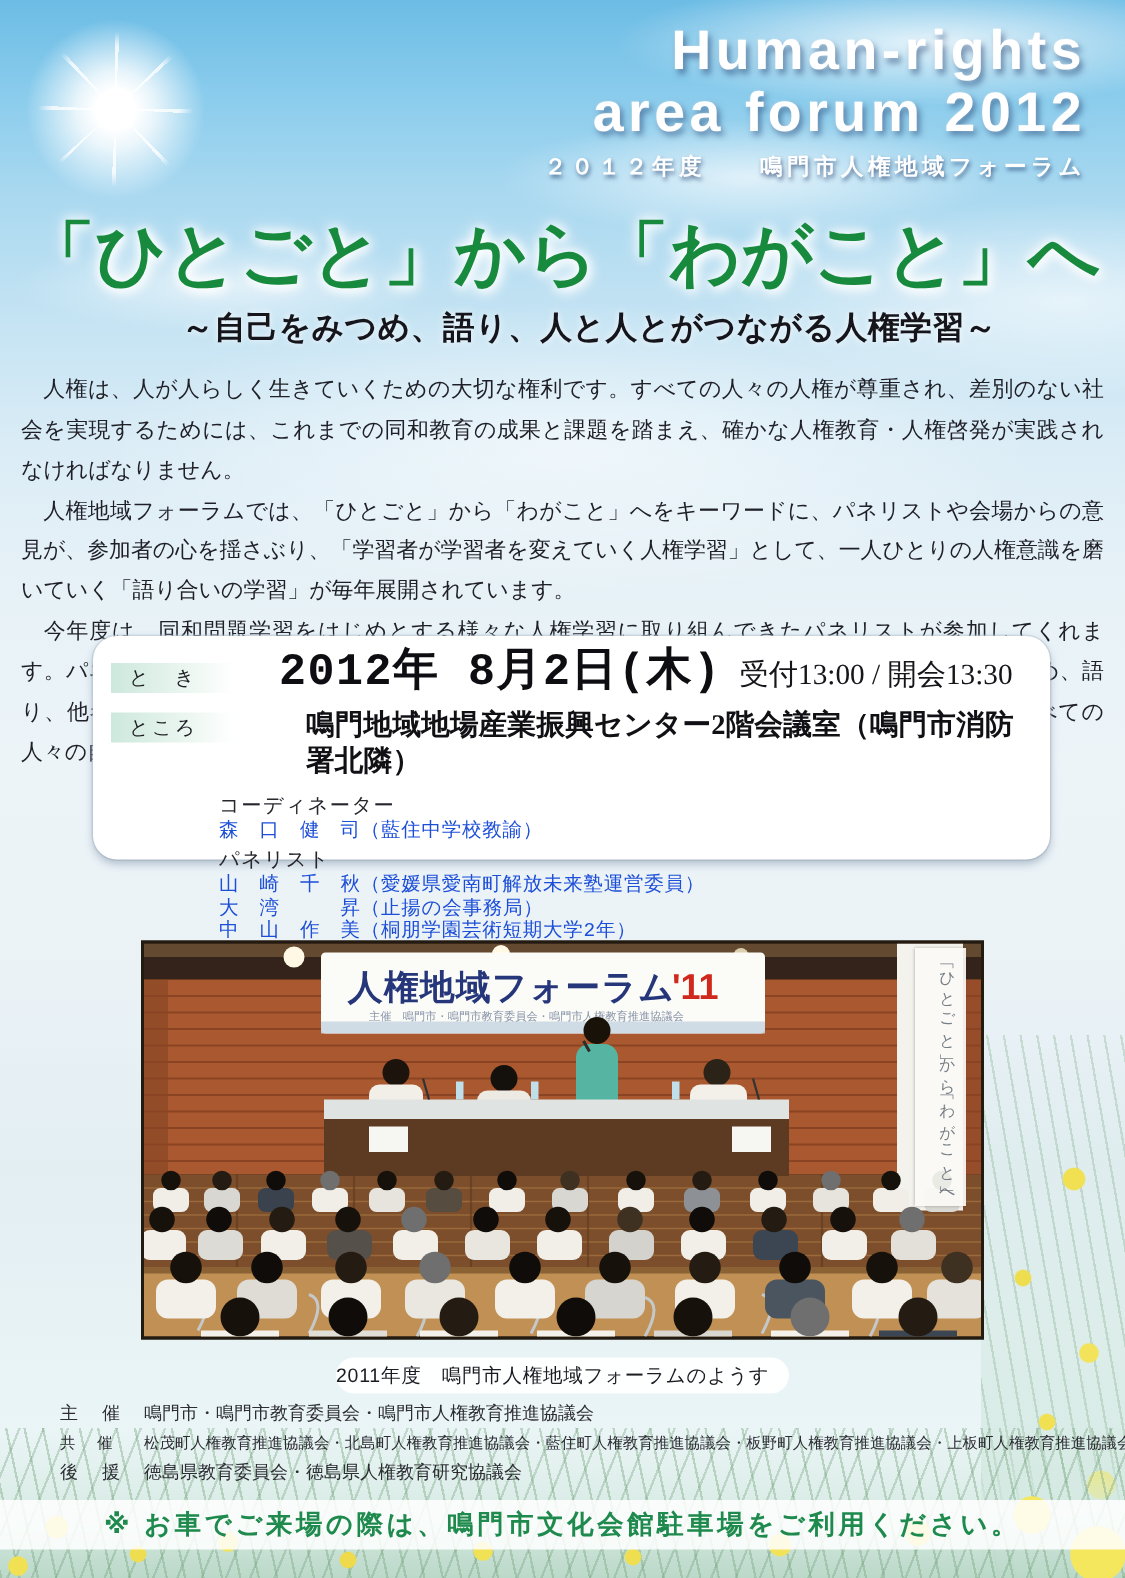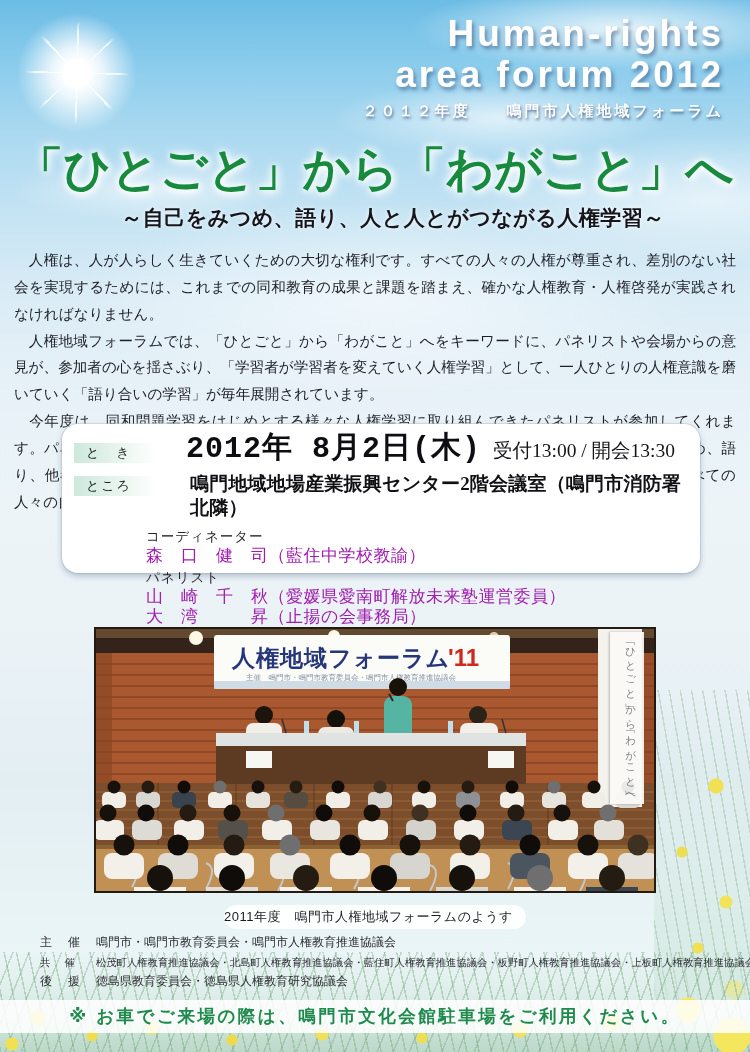--- a/index.html
+++ b/index.html
@@ -67,28 +67,28 @@
   .event-box{ position:absolute; top:424px; left:62px; width:638px; height:149px;
     background:#fff; border-radius:16px; padding:7px 14px 6px 12px;
     box-shadow:0 3px 6px rgba(105,125,150,.45), 0 0 0 1px rgba(195,205,215,.55);}
   .ev-row{ display:flex; align-items:baseline; }
   .chip{ flex:none; min-width:82px; background:linear-gradient(90deg,#cde8dc 0%,#edf7f2 65%,rgba(255,255,255,0) 100%);
     font-size:13px; color:#1e1e24; padding:1px 4px 1px 12px; letter-spacing:2px;}
   .ev-date{ margin-left:30px; font-family:Liberation Mono, monospace;
     font-weight:bold; font-size:30px; color:#0e0e12; line-height:1.2; letter-spacing:1px;}
   .ev-time{ margin-left:12px; font-family:"Liberation Serif","DejaVu Serif",serif;
     font-size:19.5px; color:#15151a;}
-  .ev-venue-row{ margin-top:5px; }
+  .ev-venue-row{ margin-top:5px;gap:14px; }
   .ev-venue{ margin-left:34px; font-family:"Liberation Serif","DejaVu Serif",serif;
     font-weight:bold; font-size:19px; color:#101015; line-height:1.25; letter-spacing:.2px;}
   .people{ margin-left:72px; margin-top:5px; }
   .people-row{ display:flex; align-items:flex-start;flex-direction:column; }
   .people-label{ flex:none; width:152px; font-size:13.5px; color:#26262c; letter-spacing:1px; padding-top:3px;}
-  .names div, .name-one{ font-family:Liberation Serif, serif;
-    font-size:17px; color:#a21caf; line-height:1.2; letter-spacing:.5px;}
+  .names div, .name-one{ font-family:Liberation Mono, monospace;
+    font-size:13px; color:#1d4ed8; line-height:1.2; letter-spacing:.5px;}
   
   .photo{ position:absolute; top:627px; left:94px; width:562px; height:266px;
     border:2px solid #231b11; background:#2d1e13; }
   .photo svg{ display:block; }
   .side-banner{ position:absolute; top:3px; right:10px; width:34px; height:172px;
     background:rgba(250,250,245,.93); box-shadow:-1px 0 2px rgba(0,0,0,.25);
     writing-mode:vertical-rl; font-size:10.5px; line-height:1.05; letter-spacing:2px;
     color:rgba(85,95,105,.8); padding:6px 8px 0 8px; overflow:hidden;}
   .caption{ position:absolute; top:905px; left:224px; width:302px; height:24px;
     background:rgba(255,255,255,.95); border-radius:12px; text-align:left;

